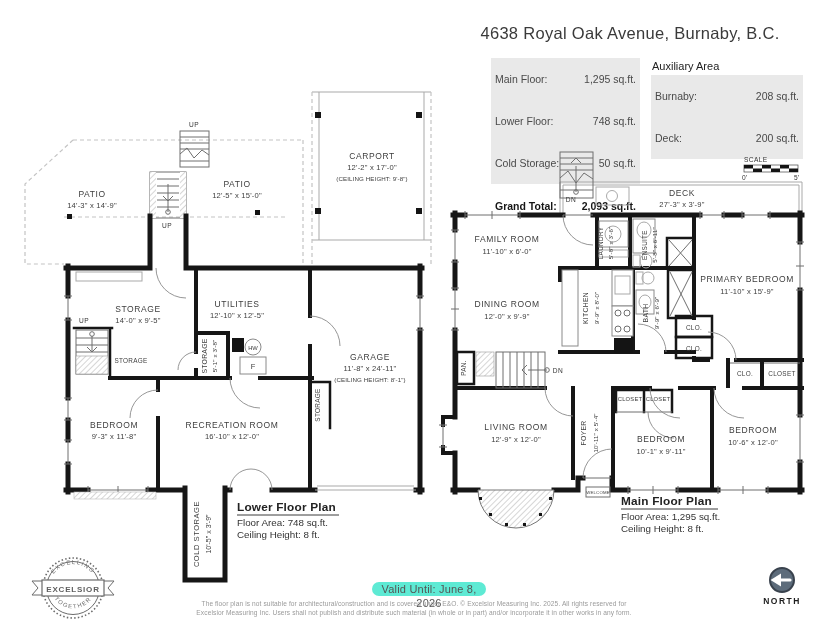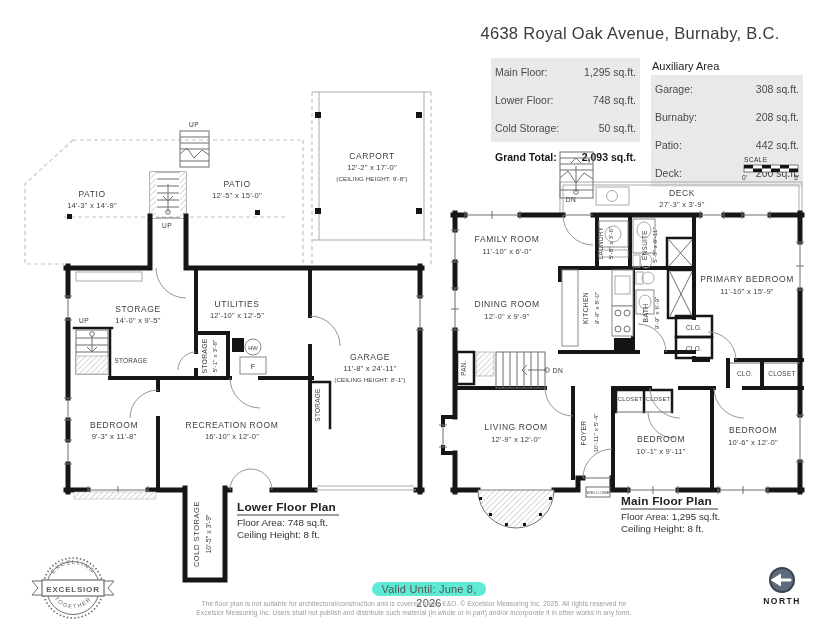--- a/index.html
+++ b/index.html
@@ -5,21 +5,21 @@
   html,body{margin:0;padding:0;background:#fff;}
   .page{position:relative;width:828px;height:640px;background:#fff;overflow:hidden;
         font-family:"Liberation Sans",sans-serif;color:#3d3d3d;}
   .page-title{position:absolute;left:440px;top:24px;width:380px;text-align:center;
         font-size:16.5px;letter-spacing:.3px;color:#3a3a3a;}
   
   .tbl{position:absolute;font-size:10.5px;color:#4a4a4a;}
   .tbl-left{left:491px;top:58px;width:149px;}
   .tbl-right{left:651px;top:60px;width:152px;}
   .trow{display:flex;justify-content:space-between;align-items:center;
-        padding:7px 4px;height:14px;line-height:12px;}
+        padding:14px 4px;height:14px;line-height:12px;}
   .gray{background:#e9e9e9;}
   .bold-row{font-weight:bold;color:#161616;height:16px;}
   .aux-head{font-weight:normal;color:#222;font-size:11px;padding:0 0 3px 1px;}
   .val{text-align:right;}
   
   svg.plan{position:absolute;left:0;top:0;}
   .t{font-family:"Liberation Sans",sans-serif;fill:#3d3d3d;}
   .rn{font-size:8.5px;letter-spacing:.6px;text-anchor:middle;}
   .rd{font-size:7.6px;letter-spacing:.2px;text-anchor:middle;}
   .nt{font-size:6.2px;letter-spacing:.1px;text-anchor:middle;}
@@ -70,30 +70,22 @@
     <div class="trow bold-row">
       <span>Grand Total:</span>
       <span class="val">2,093 sq.ft.</span>
     </div>
   </div>
 
   <div class="tbl tbl-right">
     <div class="aux-head">Auxiliary Area</div>
     <div class="gray">
       <div class="trow">
-        <span>Garage:</span>
-        <span class="val">308 sq.ft.</span>
-      </div>
-      <div class="trow">
         <span>Burnaby:</span>
         <span class="val">208 sq.ft.</span>
-      </div>
-      <div class="trow">
-        <span>Patio:</span>
-        <span class="val">442 sq.ft.</span>
       </div>
       <div class="trow">
         <span>Deck:</span>
         <span class="val">200 sq.ft.</span>
       </div>
     </div>
   </div>
 
   <svg class="plan" width="828" height="640" viewBox="0 0 828 640">
     <defs>

